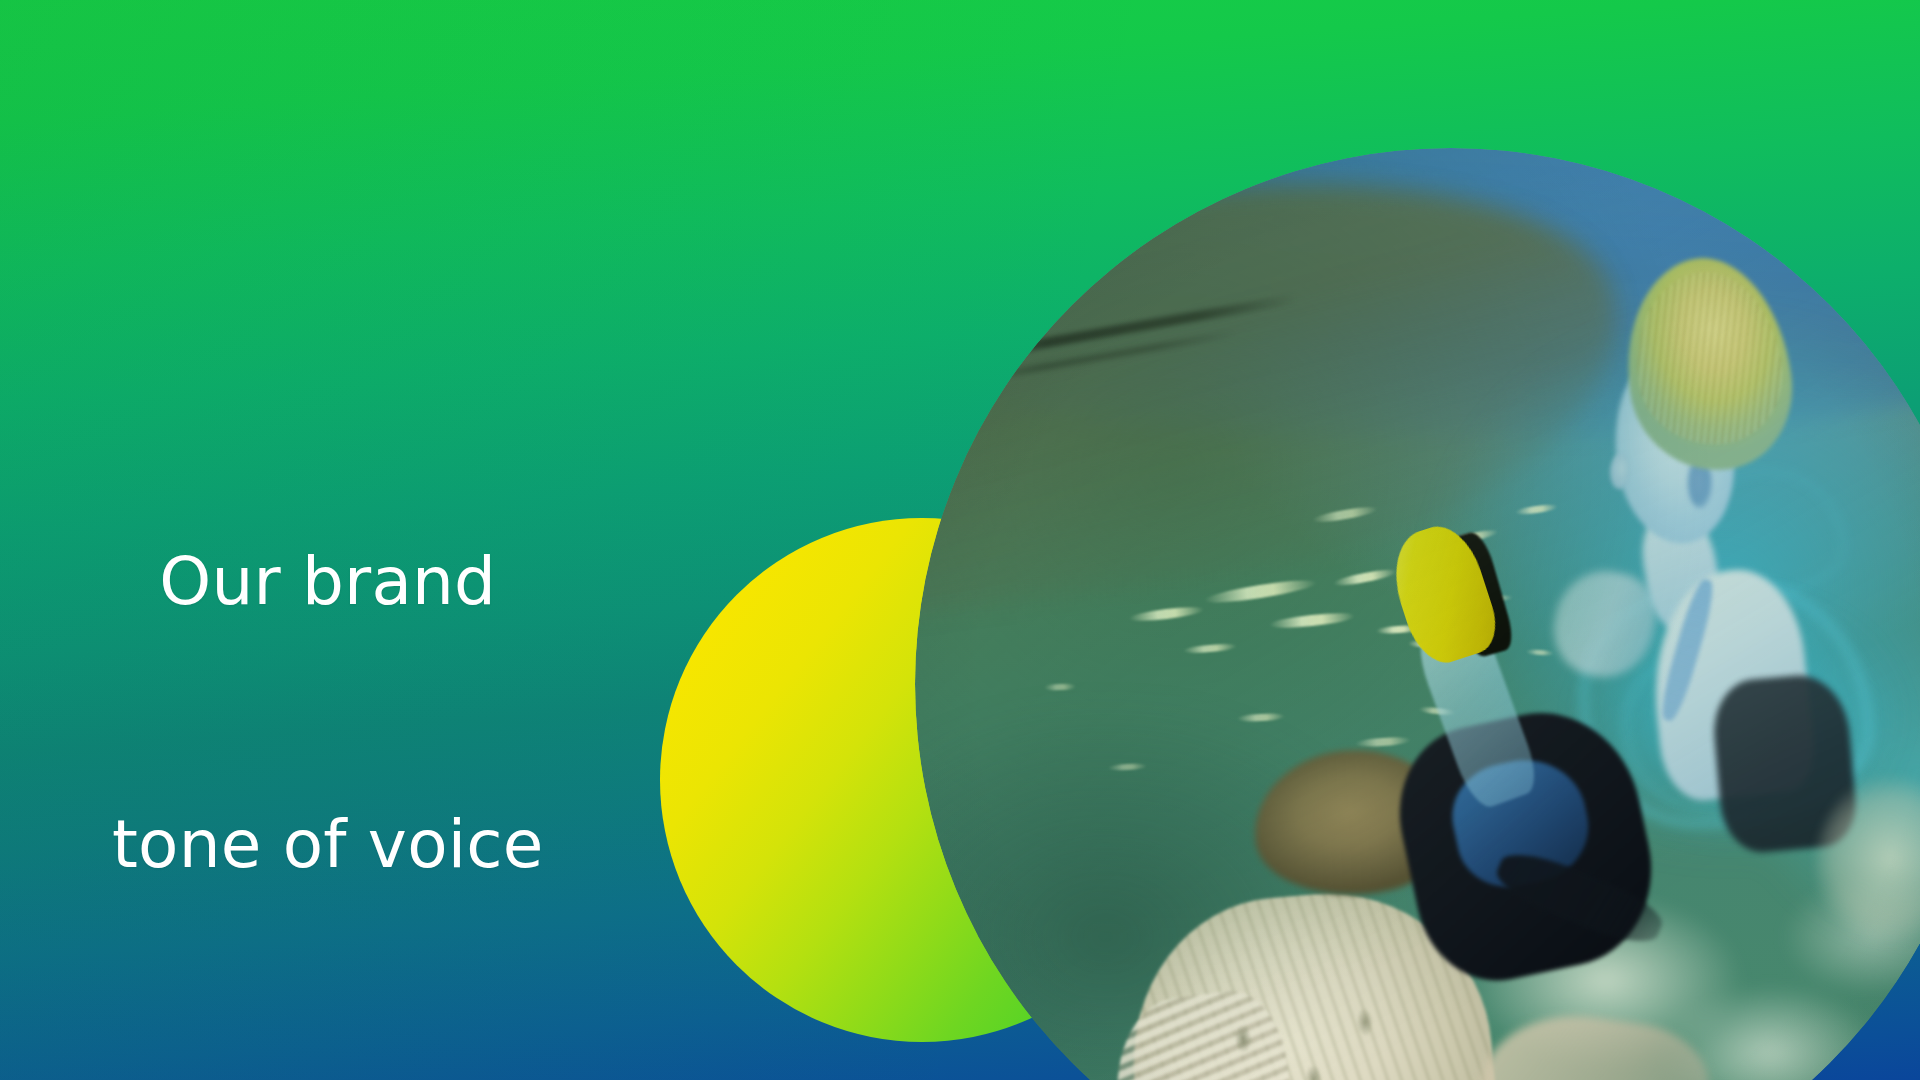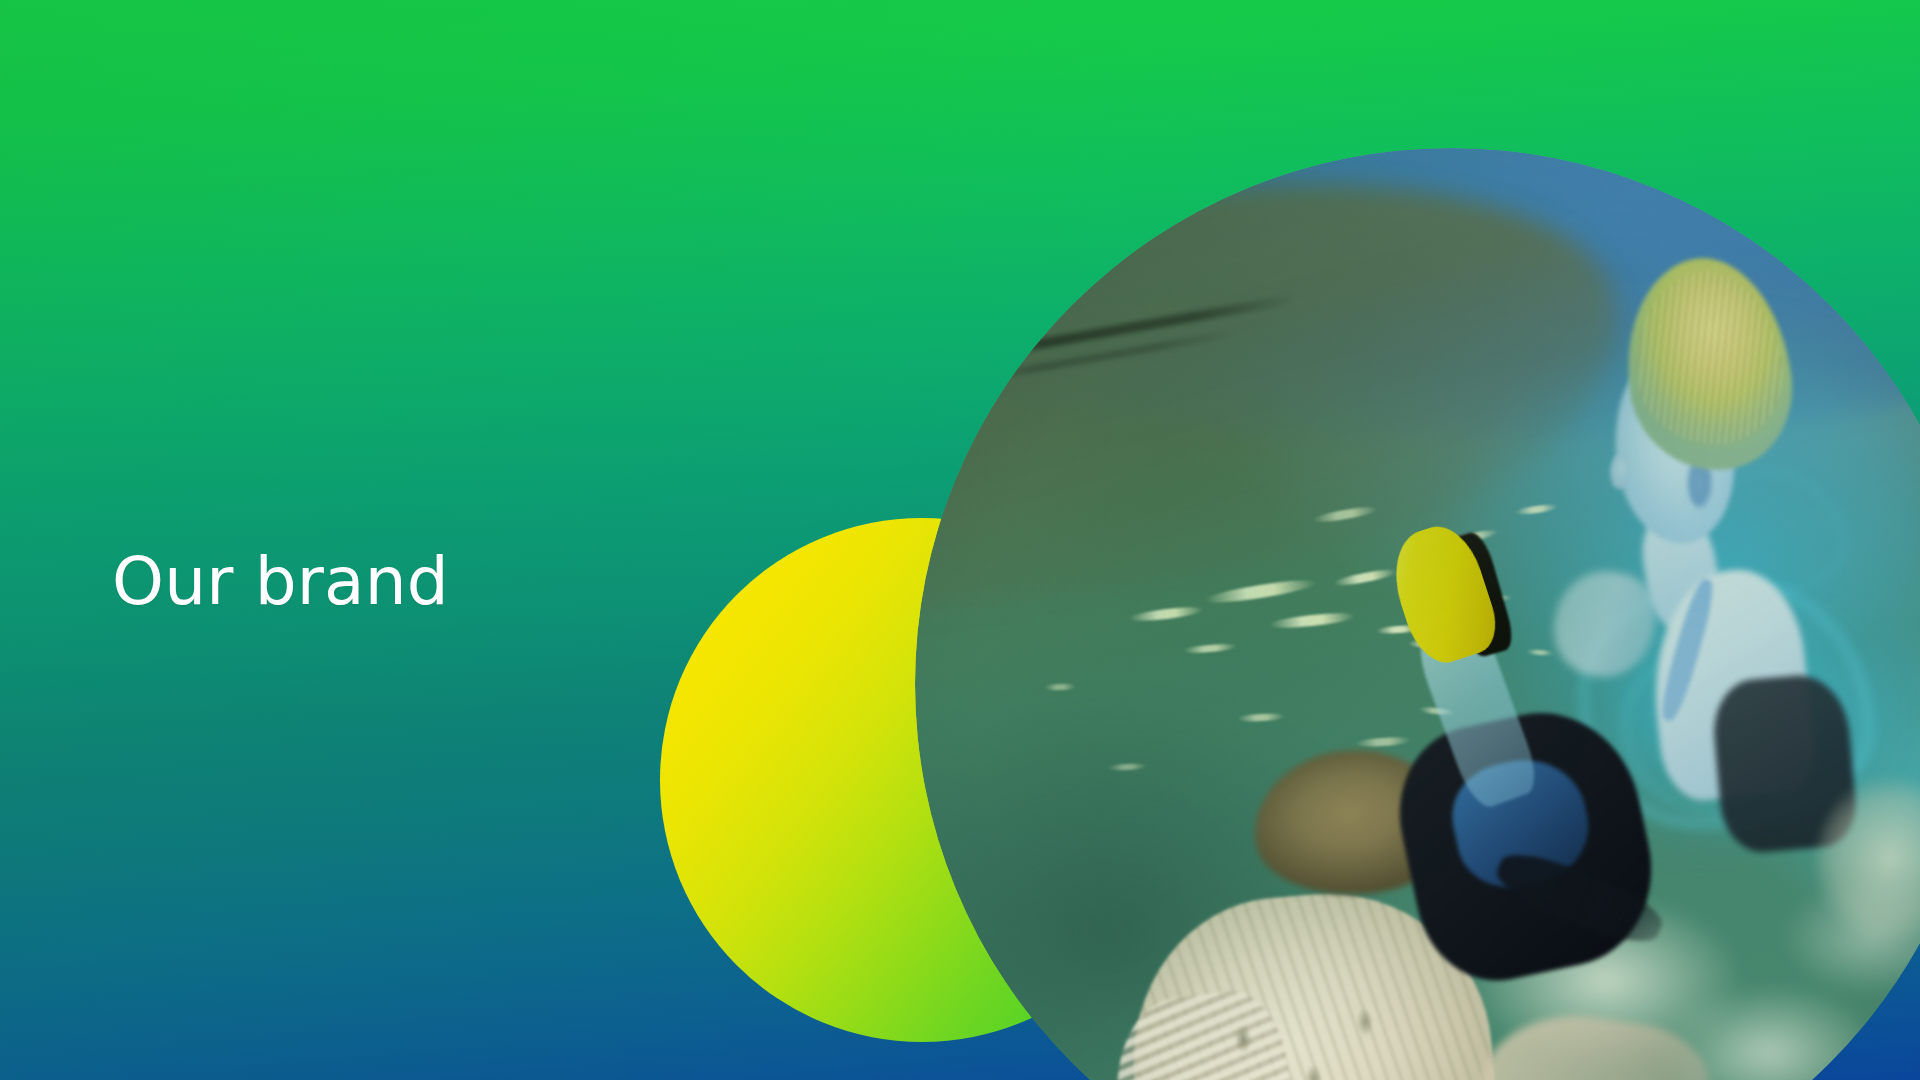--- a/index.html
+++ b/index.html
@@ -471,15 +471,16 @@
         <div class="girl-snorkel-top"></div>
       </div>
 
       <div class="w-grade"></div>
       <div class="w-vig"></div>
     </div>
   </div>
 
   <div class="headline">
     <span class="ln">Our brand</span>
+    <span class="ln">tone of voice</span>
   </div>
 
 </div>
 
 </body></html>

